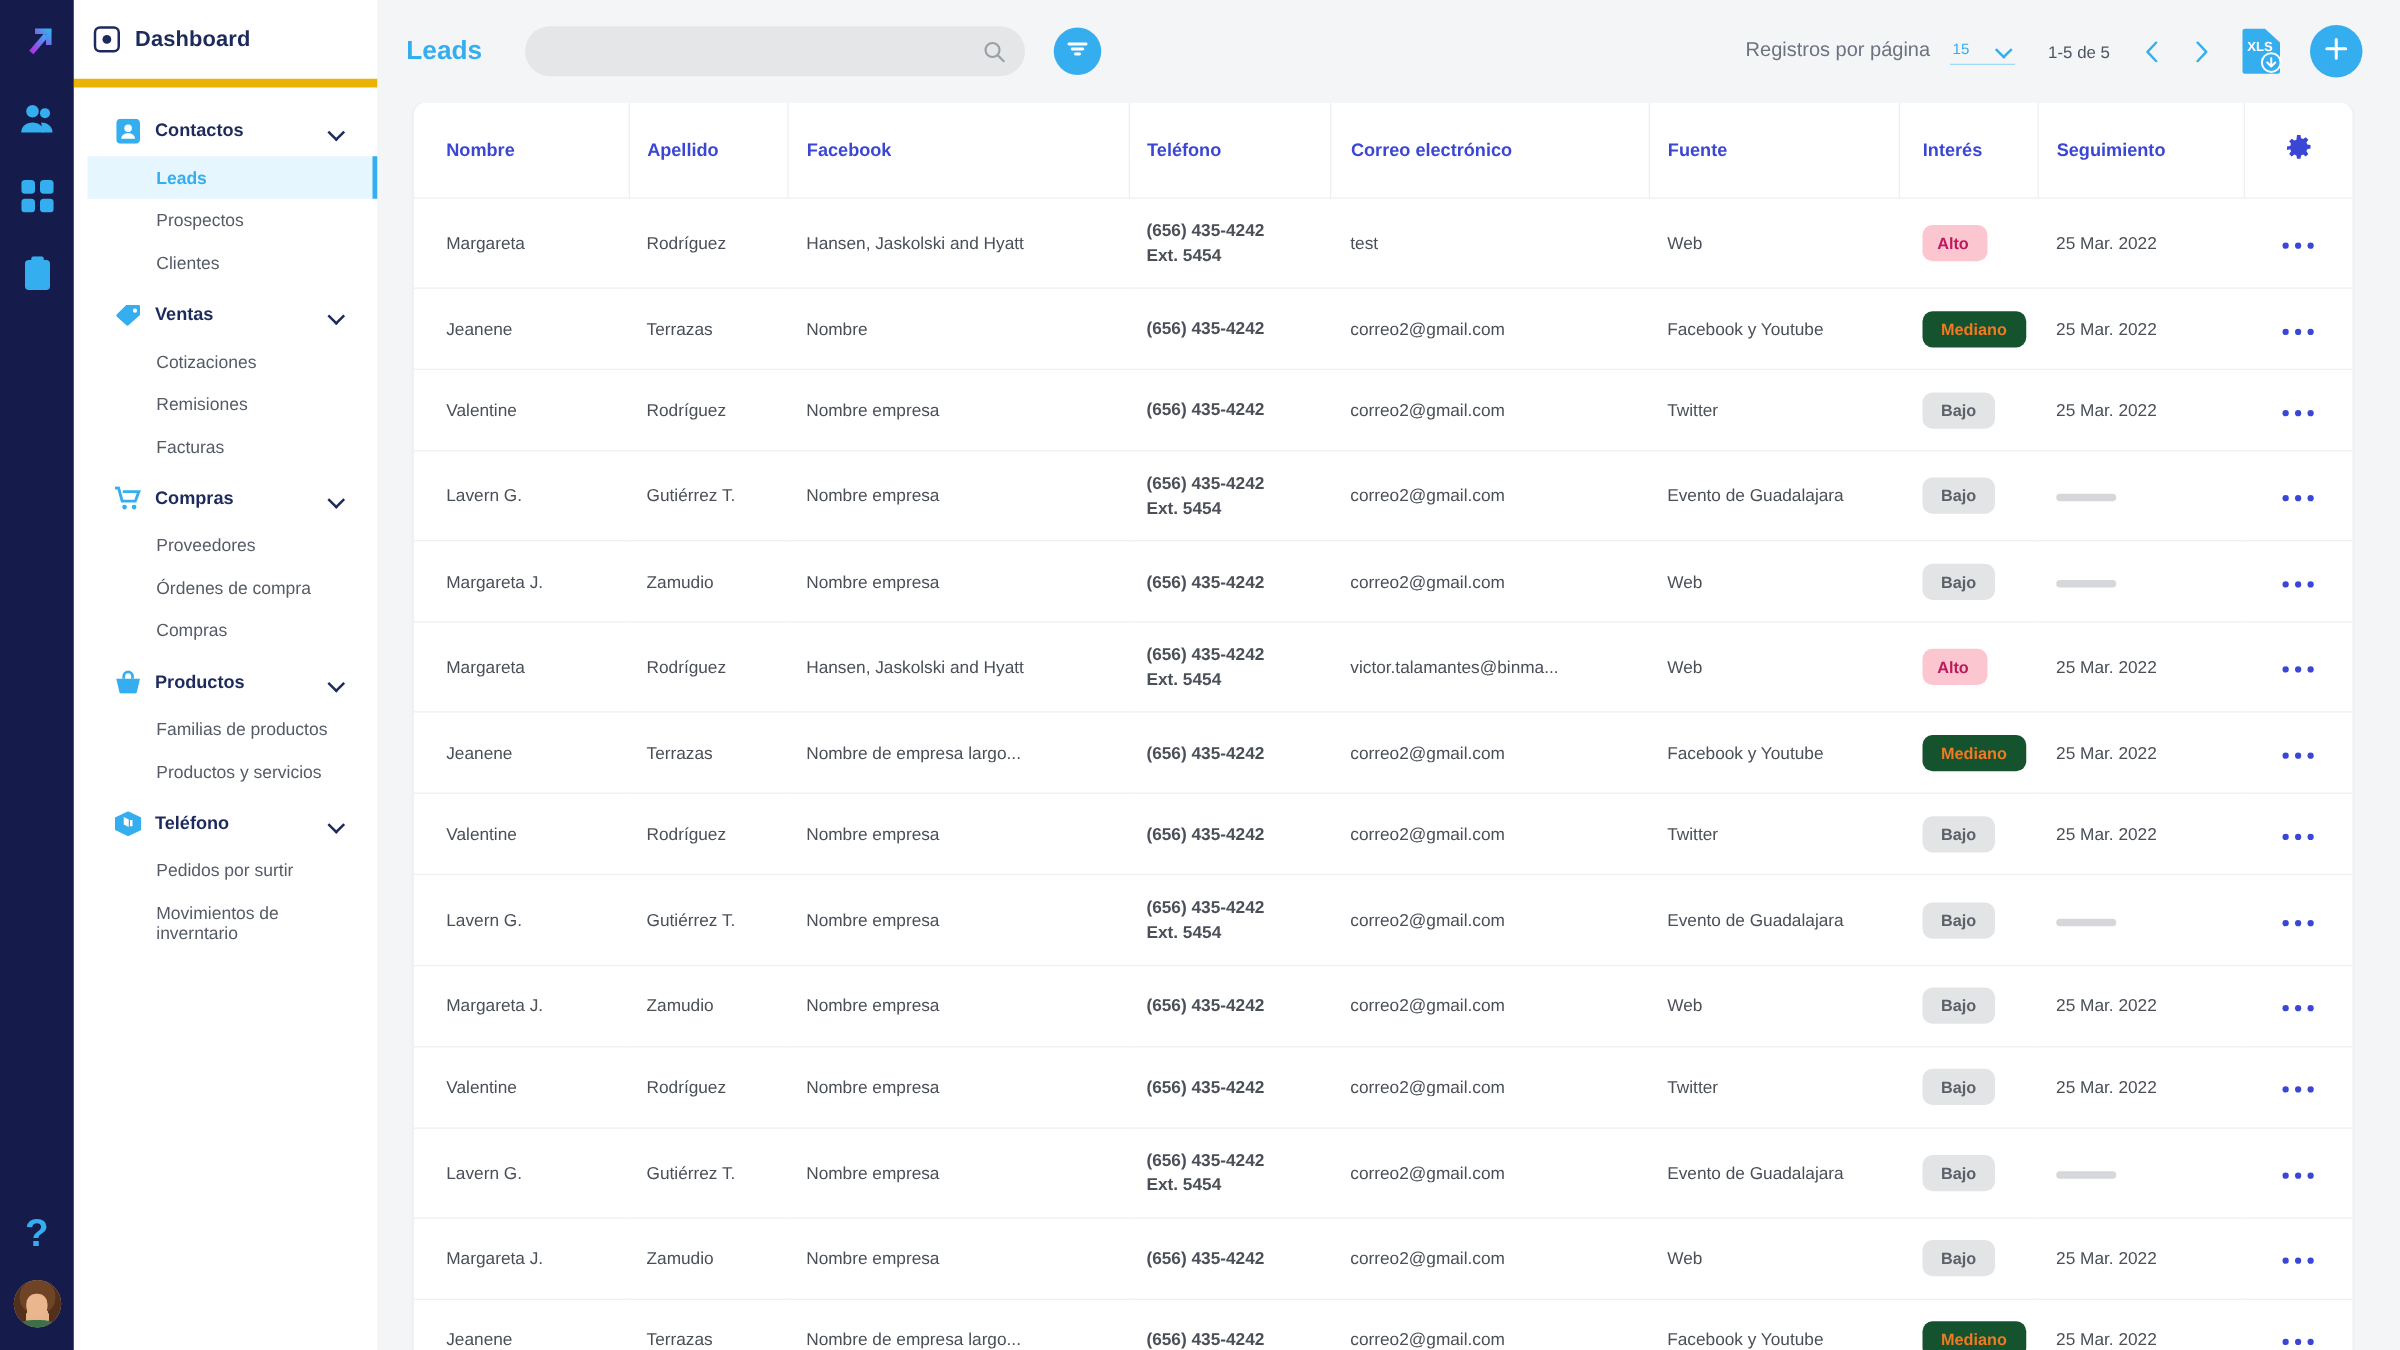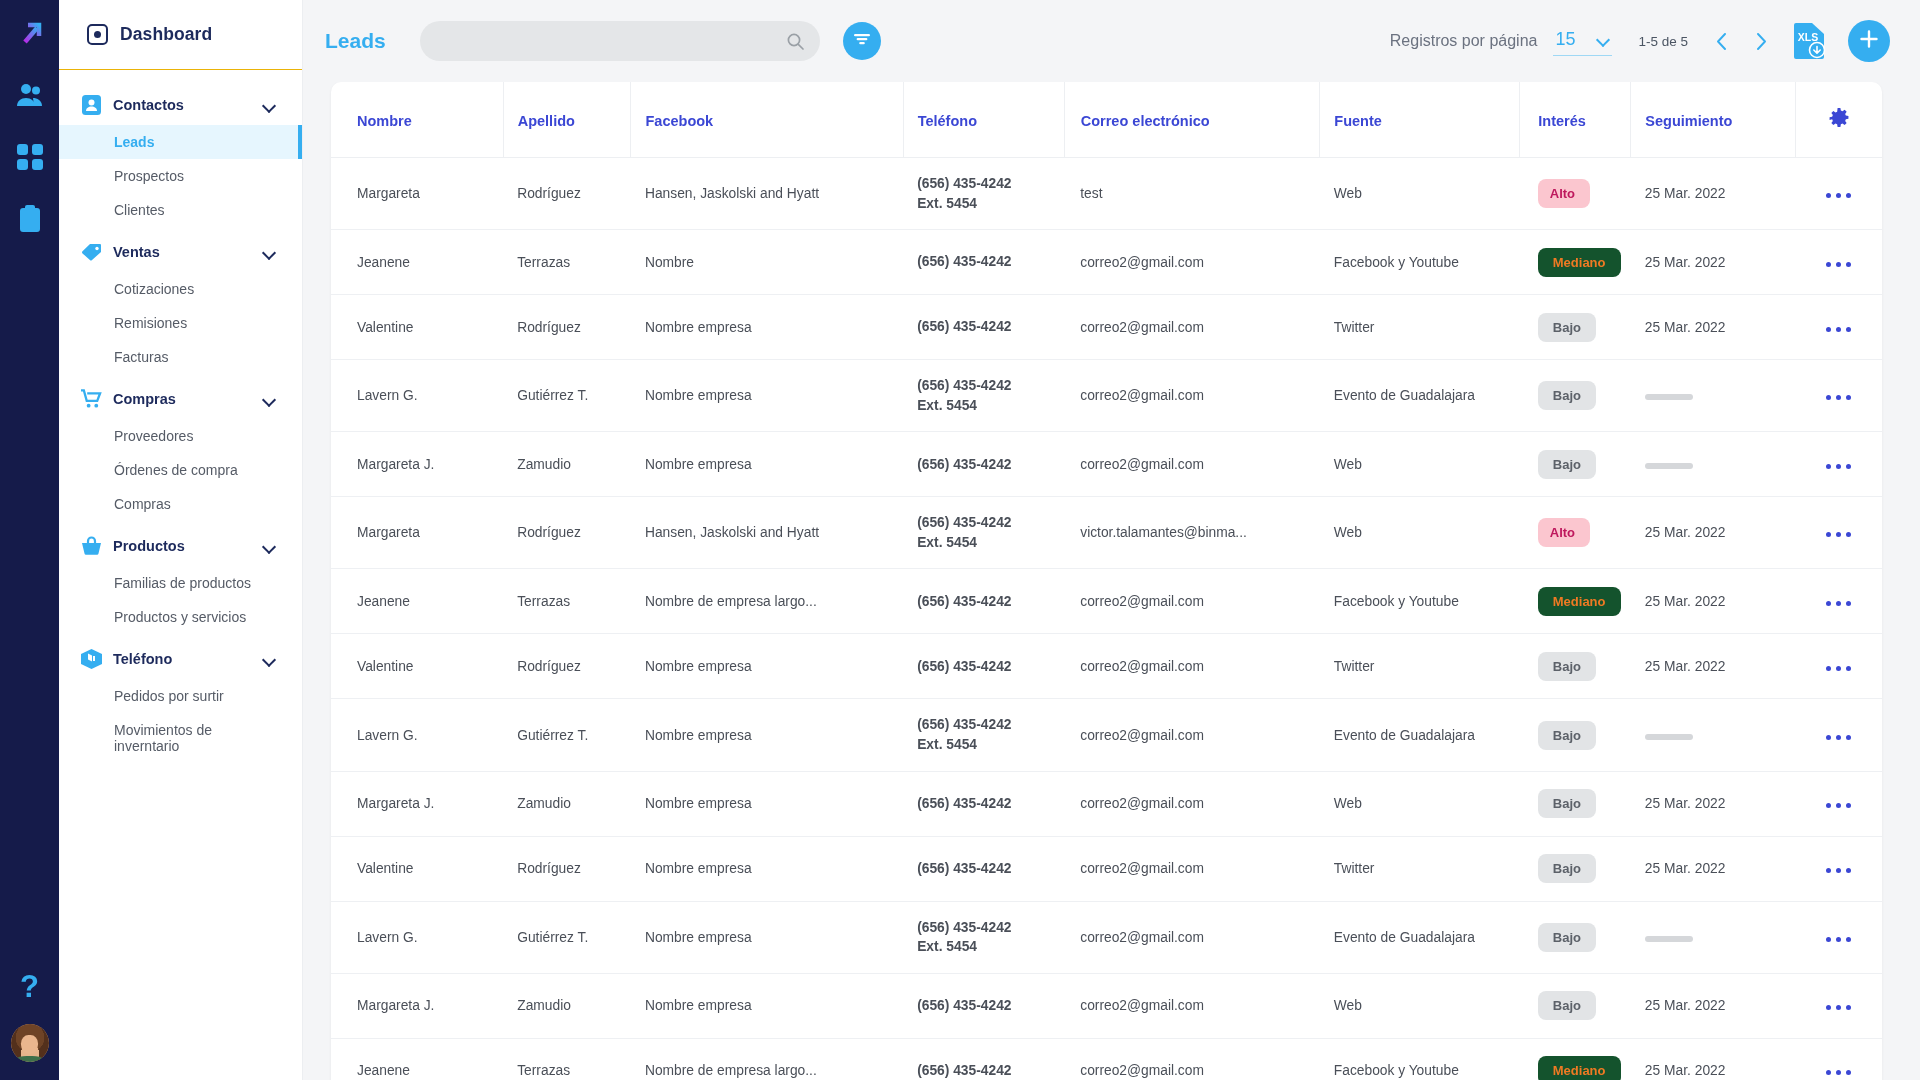--- a/index.html
+++ b/index.html
@@ -32,27 +32,27 @@
     border-radius:44% 44% 50% 50%; background:#eab68e; }
   .avatar .shirt { position:absolute; left:18%; bottom:0; width:64%; height:16%;
     background:#3f6f4a; border-radius:40% 40% 0 0; }
 
   
   .sidebar {
     width:244px; flex:0 0 244px; background:#fff; height:1080px;
     border-right:1px solid #eceef1; overflow:hidden;
   }
   .sb-head { height:70px; display:flex; align-items:center; gap:12px;
-    padding:0 28px; border-bottom:1px solid #eab308; }
+    padding:0 16px; border-bottom:7px solid #eab308; }
   .sb-head .dash-ic { width:21px; height:21px; border:2.4px solid #1d2a5c;
     border-radius:5px; display:flex; align-items:center; justify-content:center; }
   .sb-head .dash-ic i { width:7px; height:7px; background:#1d2a5c; border-radius:50%; display:block; }
   .sb-head .ttl { font-size:17.5px; font-weight:bold; color:#1d2a5c; letter-spacing:.1px; }
 
-  .sb-body { padding-top:14px; }
+  .sb-body { padding-top:14px;margin-left:11px; }
   .sb-group { margin-bottom:4px; }
   .sb-group-head { display:flex; align-items:center; gap:11px;
     padding:10px 26px 10px 22px; cursor:pointer; }
   .sb-group-head .g-ic { width:21px; height:21px; flex:0 0 21px;
     display:flex; align-items:center; justify-content:center; }
   .sb-group-head .g-lab { font-size:14.5px; font-weight:bold; color:#1d2a5c; flex:1; }
   .chev { width:13px; height:8px; position:relative; flex:0 0 13px; }
   .chev::before { content:""; position:absolute; left:1px; top:0;
     width:8px; height:8px; border-right:2px solid #1d2a5c; border-bottom:2px solid #1d2a5c;
     transform:rotate(45deg); }
@@ -73,21 +73,21 @@
     font-size:14px; font-family:"Liberation Sans", sans-serif; color:#444; }
   .mag { width:17px; height:17px; flex:0 0 17px; }
   .filter-btn { width:38px; height:38px; border-radius:50%; background:#35aef0;
     margin-left:23px; display:flex; align-items:center; justify-content:center;
     cursor:pointer; flex:0 0 38px; }
   .spacer { flex:1; }
   .pager { display:flex; align-items:center; gap:0; }
   .rpp-lab { font-size:16px; color:#6b7280; margin-right:16px; }
   .rpp-sel { display:flex; align-items:center; gap:22px;
     border-bottom:1.6px solid #9fd8f5; padding:2px 2px 5px 2px; cursor:pointer; }
-  .rpp-val { font-size:18px; color:#35aef0; }
+  .rpp-val { font-size:12px; color:#35aef0; }
   .chev-sm { width:13px; height:8px; position:relative; }
   .chev-sm::before { content:""; position:absolute; left:1px; top:0;
     width:8px; height:8px; border-right:2px solid #35aef0; border-bottom:2px solid #35aef0;
     transform:rotate(45deg); }
   .range { font-size:13.5px; color:#4b5563; margin:0 20px 0 26px; }
   .nav-arrow { width:26px; height:26px; display:flex; align-items:center;
     justify-content:center; cursor:pointer; }
   .xls-btn { margin-left:18px; cursor:pointer; display:flex; align-items:center; }
   .add-btn { width:42px; height:42px; border-radius:50%; background:#35aef0;
     margin-left:22px; display:flex; align-items:center; justify-content:center;

